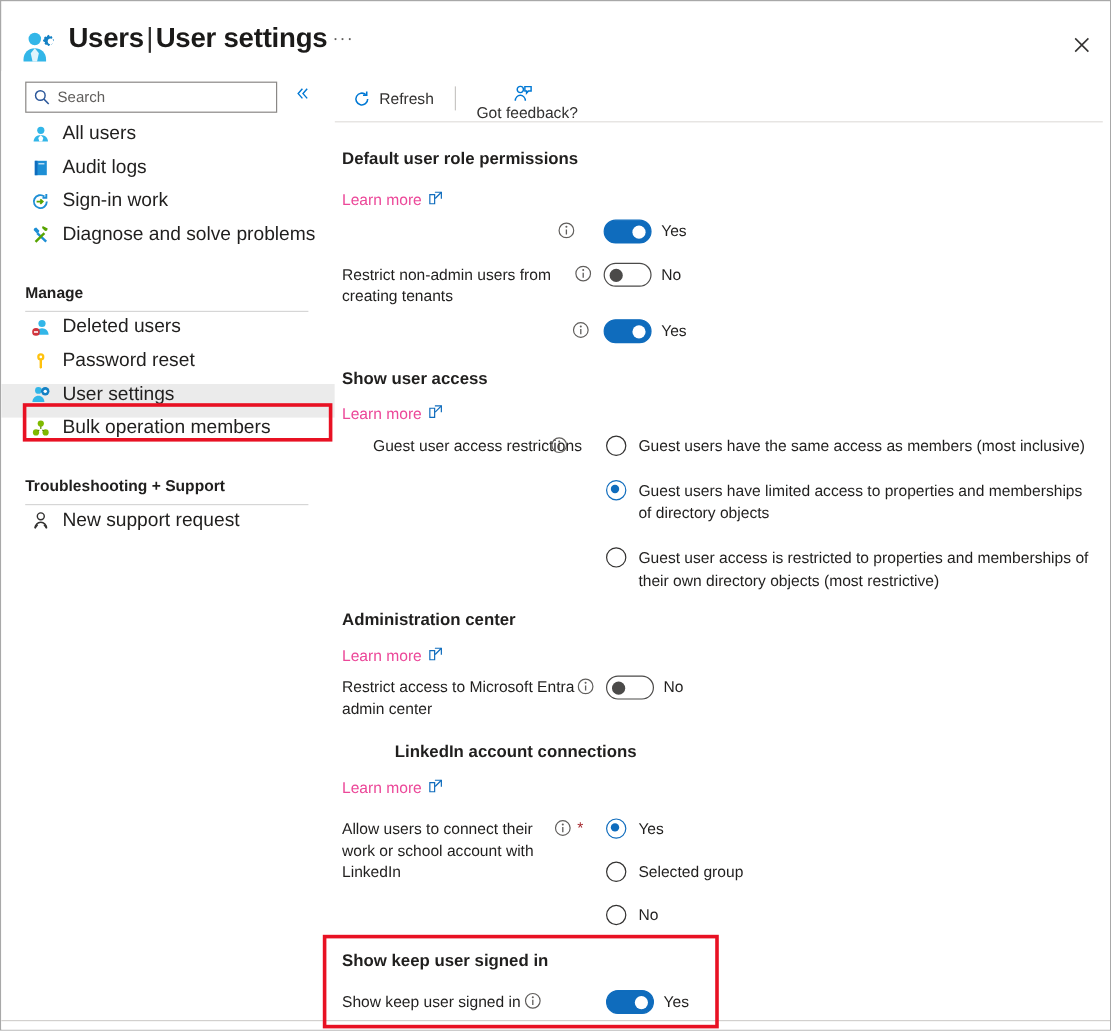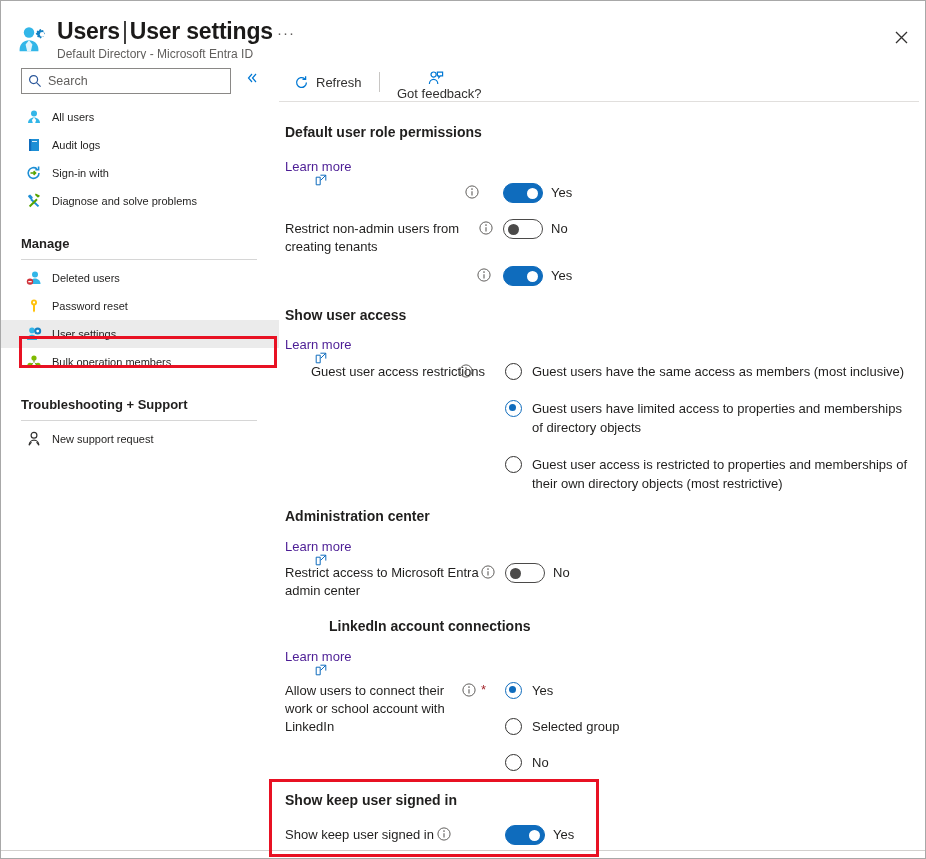--- a/index.html
+++ b/index.html
@@ -126,24 +126,24 @@
     text-align: center;
     line-height: 18px;
     cursor: pointer;
   }
 
   .nav { position: absolute; left: 0; top: 44px; width: 278px; }
   .nav-item {
     position: relative;
     height: 28px;
     display: flex;
-    align-items: center;
+    align-items: flex-start;
     padding-left: 24px;
     cursor: pointer;
-    font-size: 11px;
+    font-size: 16px;
     color: #201f1e;
     white-space: nowrap;
   }
   .nav-item .nic {
     width: 18px; height: 18px;
     margin-right: 9px;
     flex: 0 0 auto;
     display: flex; align-items: center; justify-content: center;
   }
   .nav-item.selected {
@@ -228,26 +228,24 @@
     font-size: 14px;
     font-weight: 700;
     color: #201f1e;
     white-space: nowrap;
     left: 6px;
   }
   .learn {
     position: absolute;
     left: 6px;
     font-size: 13px;
-    color: #4c1d95;
+    color: #ec4899;
     cursor: pointer;
     white-space: nowrap;
     display: flex;
-    align-items: center;
-    flex-direction: column;
   }
   .learn .extico { margin-left: 6px; width: 12px; height: 12px; display:flex; }
 
   .field-label {
     position: absolute;
     left: 6px;
     font-size: 13px;
     color: #201f1e;
     line-height: 18px;
   }
@@ -334,21 +332,20 @@
         <path d="M12 16.3l3.4 4.1-1.5 6.9h-3.8l-1.5-6.9z" fill="#ffffff" opacity="0.85"></path>
         <g fill="#1481c4">
           <path d="M24.6 6.6l1.2-.5.9.9-.5 1.2 1.4.6.5 1.2-1.2.6.1 1.5-.9.9-1.2-.5-.6 1.4-1.2.5-.6-1.2-1.5.1-.9-.9.5-1.2-1.4-.6-.5-1.2 1.2-.6-.1-1.5.9-.9 1.2.5.6-1.4 1.2-.5z"></path>
         </g>
         <circle cx="25.2" cy="10.4" r="2.4" fill="#ffffff"></circle>
       </svg>
     </div>
 
     <div class="title-wrap">
       <div class="title-line"><span>Users</span><span class="title-sep">|</span><span>User settings</span></div>
-      <div class="subtitle">Default Directory - Microsoft Entra ID</div>
     </div>
 
     <div class="ellipsis-btn">···</div>
 
     <div class="close-btn">
       <svg width="13" height="13" viewBox="0 0 13 13">
         <path d="M1 1 L12 12 M12 1 L1 12" stroke="#323130" stroke-width="1.3" fill="none"></path>
       </svg>
     </div>
   </div>
@@ -397,21 +394,21 @@
       </div>
 
       <div class="nav-item">
         <span class="nic">
           <svg width="16" height="16" viewBox="0 0 16 16">
             <path d="M13 8a5.4 5.4 0 1 1-2-4.2" fill="none" stroke="#1e8fd5" stroke-width="1.6"></path>
             <path d="M12.6 1.6v3.2H9.4" fill="none" stroke="#1e8fd5" stroke-width="1.6"></path>
             <path d="M4.5 8h5 M7.6 6.1 L9.6 8 L7.6 9.9" fill="none" stroke="#57a300" stroke-width="1.5"></path>
           </svg>
         </span>
-        <span>Sign-in with</span>
+        <span>Sign-in work</span>
       </div>
 
       <div class="nav-item">
         <span class="nic">
           <svg width="16" height="16" viewBox="0 0 16 16">
             <path d="M2 3l3.6 3.6M2.6 2.2l1.6-.6 2.6 2.6-.6 1.6-1.6.6L2 3.6z" fill="#1e8fd5"></path>
             <path d="M5 6.2 L12.5 13.4" stroke="#1e8fd5" stroke-width="2"></path>
             <path d="M13.6 3.4l-3.3 3.3M13.8 2.4l-.6 1.6-1.6.6-2.6-2.6.6-1.6" fill="#57a300"></path>
             <path d="M11 6.2 L3.6 13.5" stroke="#57a300" stroke-width="2"></path>
           </svg>

